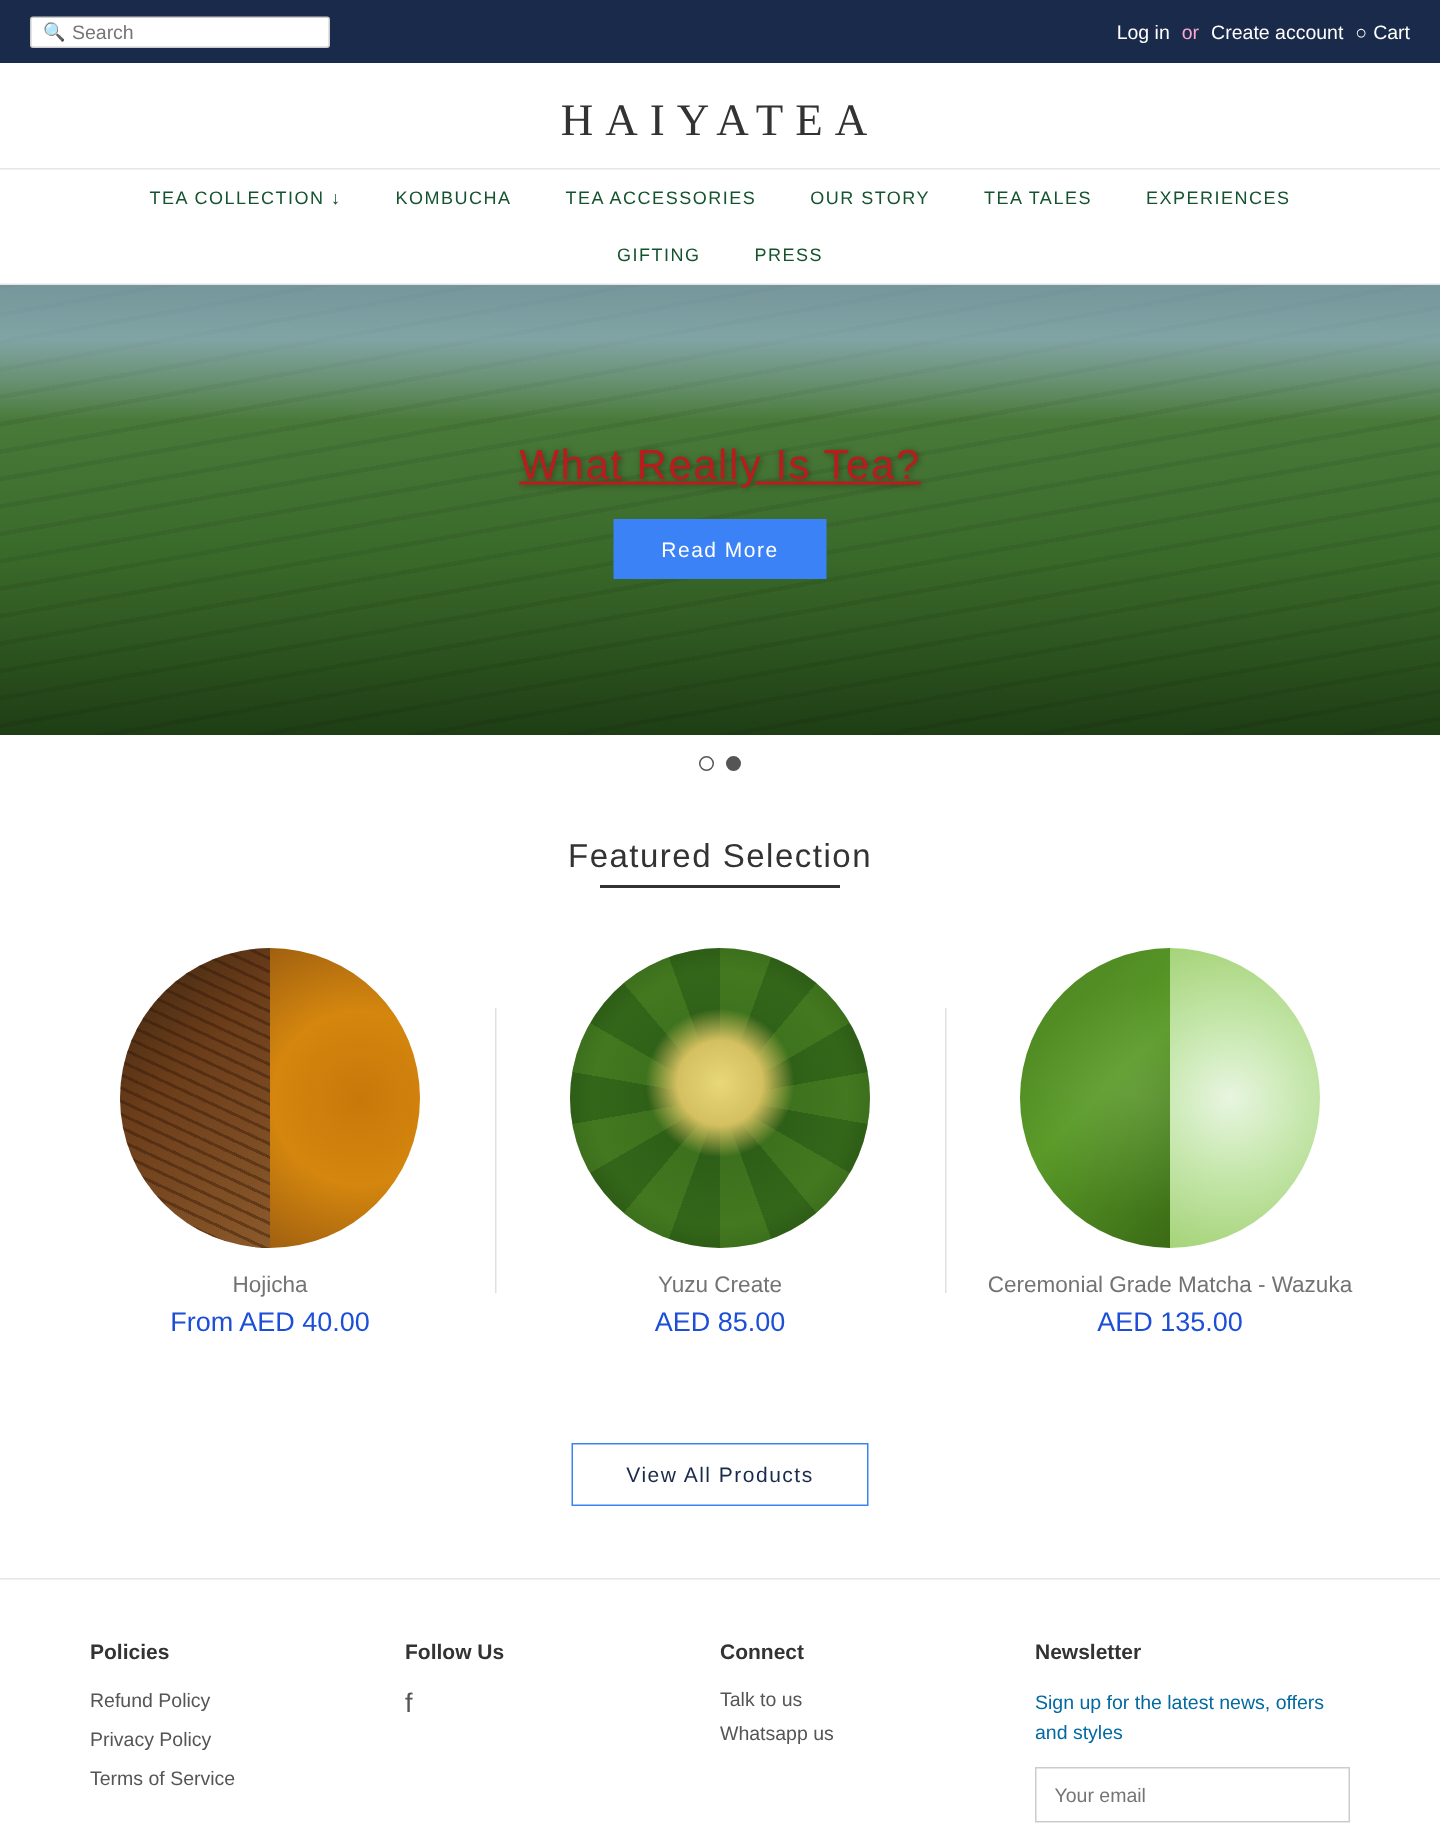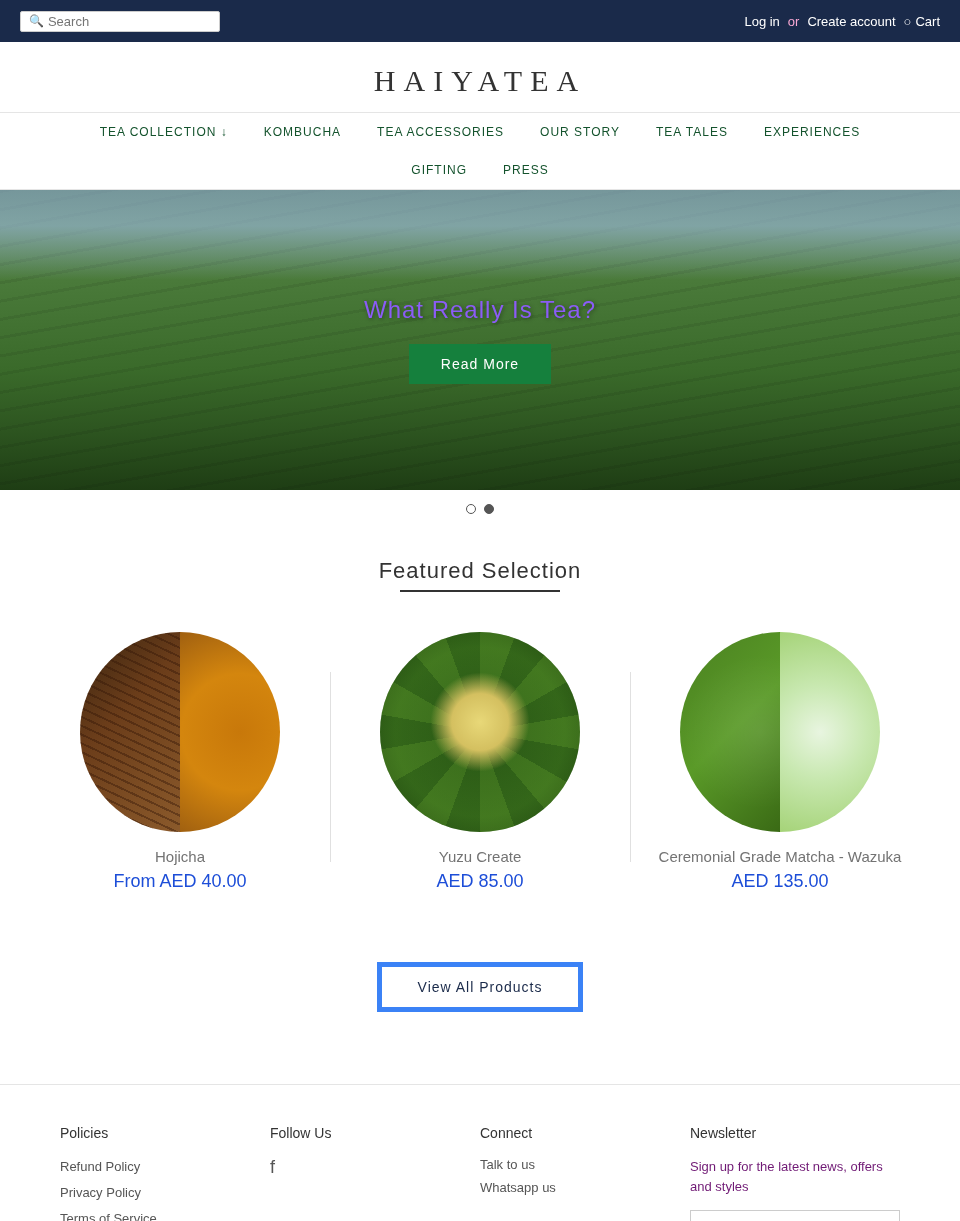--- a/index.html
+++ b/index.html
@@ -126,28 +126,29 @@
     .hero-overlay {
       position: absolute;
       top: 0; left: 0; right: 0; bottom: 0;
       display: flex;
       flex-direction: column;
       align-items: center;
       justify-content: center;
       gap: 20px;
     }
     .hero-title {
-      color: #8b5cf6;
-      font-size: 24px;
+      color: #b91c1c;
+      font-size: 28px;
       font-weight: 400;
       letter-spacing: 1px;
       text-shadow: 1px 1px 4px rgba(0,0,0,0.4);
+      text-decoration: underline;
     }
     .hero-btn {
-      background: #15803d;
+      background: #3b82f6;
       color: #fff;
       border: none;
       padding: 12px 32px;
       font-size: 14px;
       cursor: pointer;
       letter-spacing: 1px;
     }
 
     
     .slide-dots {
@@ -294,23 +295,23 @@
       margin-bottom: 6px;
       font-weight: 400;
     }
     .product-price {
       font-size: 18px;
       color: #1d4ed8;
     }
 
     .view-all-btn {
       display: inline-block;
-      margin: 30px auto 52px;
+      margin: 30px auto 28px;
       padding: 12px 36px;
-      border: 5px solid #3b82f6;
+      border: 1px solid #3b82f6;
       color: #1a2a4a;
       font-size: 14px;
       text-decoration: none;
       letter-spacing: 1px;
       cursor: pointer;
       background: transparent;
     }
 
     
     .footer {
@@ -320,21 +321,21 @@
     }
     .footer-cols {
       display: flex;
       gap: 0;
       justify-content: space-between;
       margin-bottom: 40px;
     }
     .footer-col { flex: 1; }
     .footer-col-title {
       font-size: 14px;
-      font-weight: 400;
+      font-weight: 700;
       margin-bottom: 16px;
       color: #333;
     }
     .footer-col ul { list-style: none; }
     .footer-col ul li { margin-bottom: 8px; }
     .footer-col ul li a {
       font-size: 13px;
       color: #555;
       text-decoration: none;
     }
@@ -345,21 +346,21 @@
     }
     .footer-connect a {
       display: block;
       font-size: 13px;
       color: #555;
       text-decoration: none;
       margin-bottom: 8px;
     }
     .newsletter-text {
       font-size: 13px;
-      color: #701a75;
+      color: #0369a1;
       margin-bottom: 14px;
       line-height: 1.5;
     }
     .newsletter-input {
       width: 100%;
       padding: 10px 12px;
       border: 1px solid #ccc;
       font-size: 13px;
       margin-bottom: 10px;
       outline: none;

